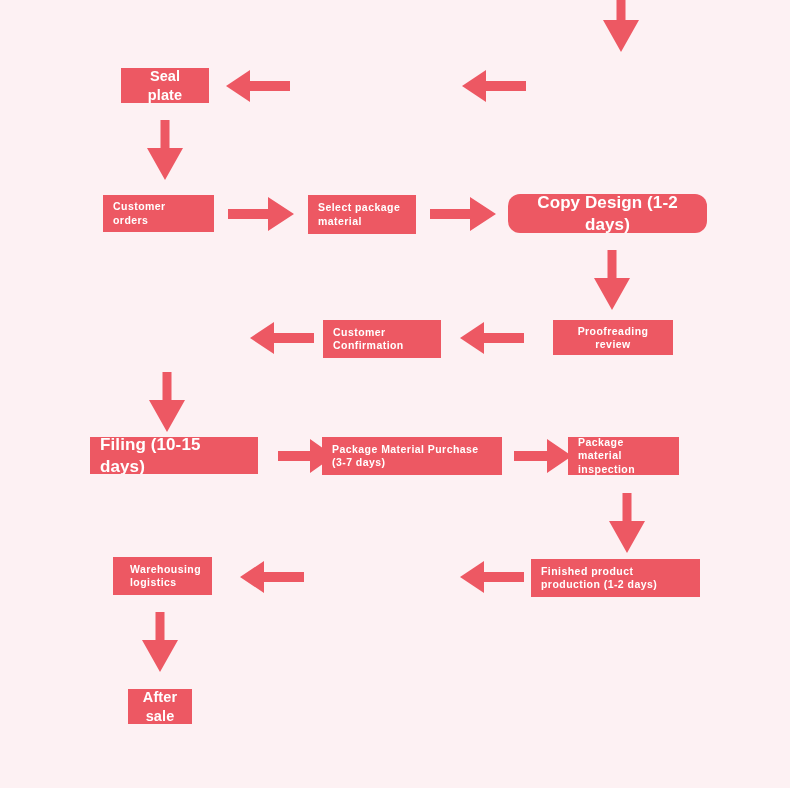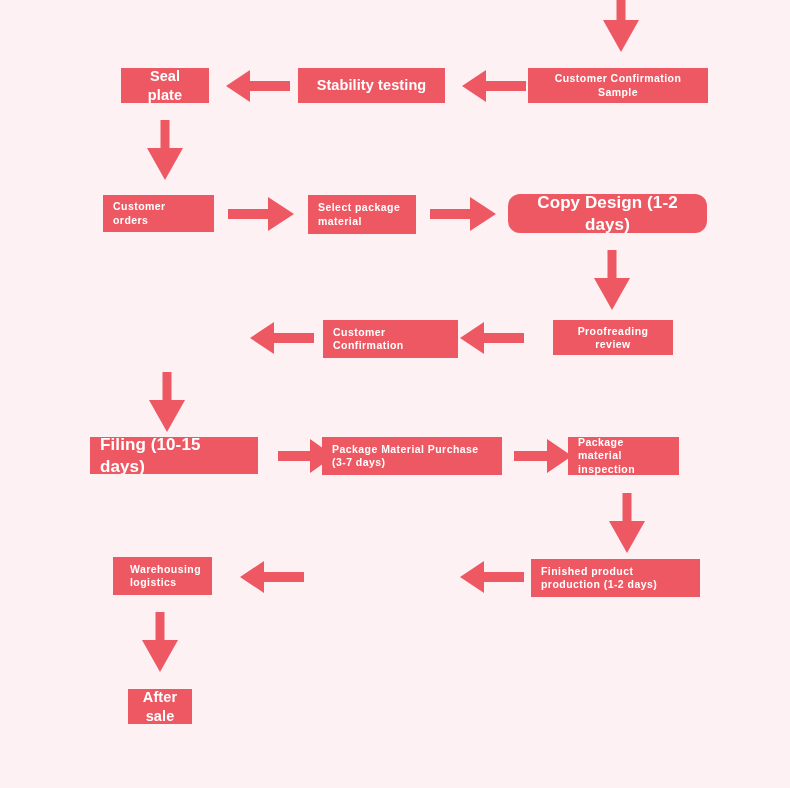--- a/index.html
+++ b/index.html
@@ -60,33 +60,27 @@
 <body>
 
 <div id="flow">
 
   <div class="arrow" style="left:601px; top:-10px;">
     <svg width="40" height="66" viewBox="0 0 40 66">
       <path d="M15.5,0 L24.5,0 L24.5,30 L38,30 L20,62 L2,30 L15.5,30 Z" fill="#ed5863"></path>
     </svg>
   </div>
 
-  <div class="node small center" style="left:528px; top:68px; width:180px; height:35px;">
-    <span>Customer Confirmation Sample</span>
-  </div>
 
   <div class="arrow" style="left:460px; top:68px;">
     <svg width="66" height="36" viewBox="0 0 66 36">
       <path d="M66,13 L66,23 L26,23 L26,34 L2,18 L26,2 L26,13 Z" fill="#ed5863"></path>
     </svg>
   </div>
 
-  <div class="node medium center" style="left:298px; top:68px; width:147px; height:35px;">
-    <span>Stability testing</span>
-  </div>
 
   <div class="arrow" style="left:224px; top:68px;">
     <svg width="66" height="36" viewBox="0 0 66 36">
       <path d="M66,13 L66,23 L26,23 L26,34 L2,18 L26,2 L26,13 Z" fill="#ed5863"></path>
     </svg>
   </div>
 
   <div class="node medium center" style="left:121px; top:68px; width:88px; height:35px;">
     <span>Seal plate</span>
   </div>
@@ -130,21 +124,21 @@
   <div class="node small center" style="left:553px; top:320px; width:120px; height:35px;align-items:flex-end;">
     <span>Proofreading review</span>
   </div>
 
   <div class="arrow" style="left:458px; top:320px;">
     <svg width="66" height="36" viewBox="0 0 66 36">
       <path d="M66,13 L66,23 L26,23 L26,34 L2,18 L26,2 L26,13 Z" fill="#ed5863"></path>
     </svg>
   </div>
 
-  <div class="node small" style="left:323px; top:320px; width:135px; height:38px;">
+  <div class="node small" style="left:323px; top:320px; width:118px; height:38px;">
     <span>Customer Confirmation</span>
   </div>
 
   <div class="arrow" style="left:248px; top:320px;">
     <svg width="66" height="36" viewBox="0 0 66 36">
       <path d="M66,13 L66,23 L26,23 L26,34 L2,18 L26,2 L26,13 Z" fill="#ed5863"></path>
     </svg>
   </div>
 
 

